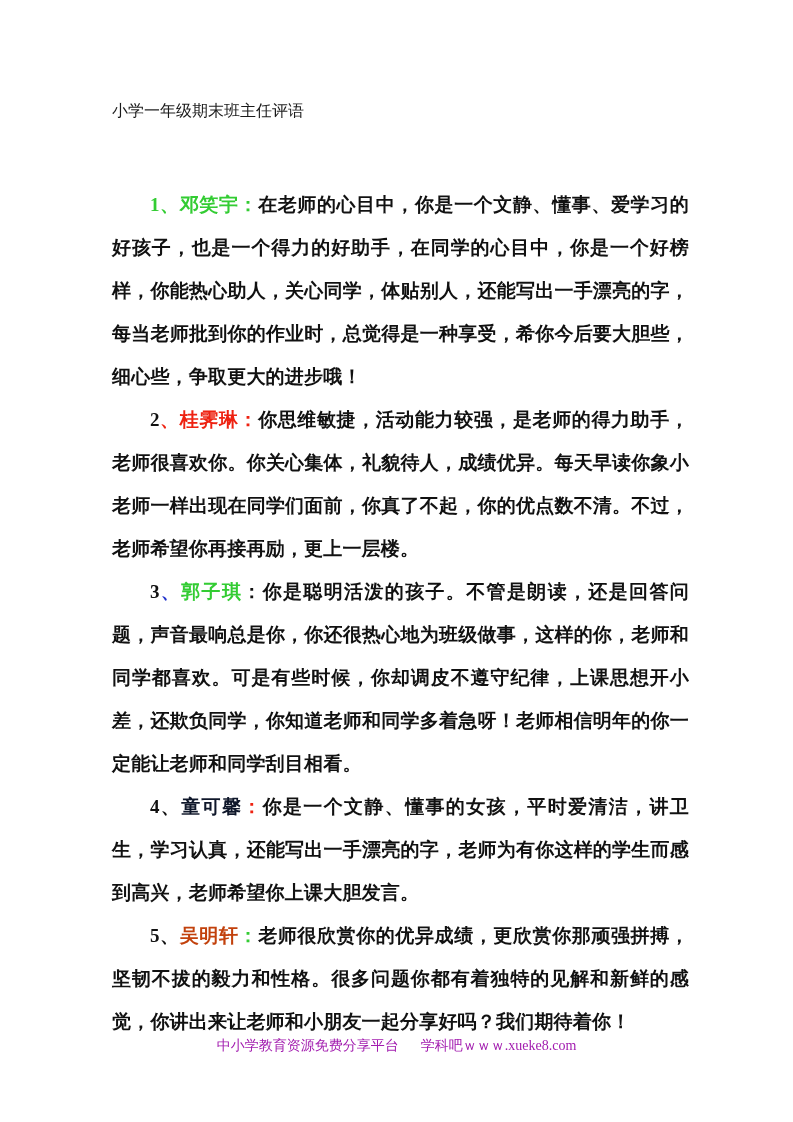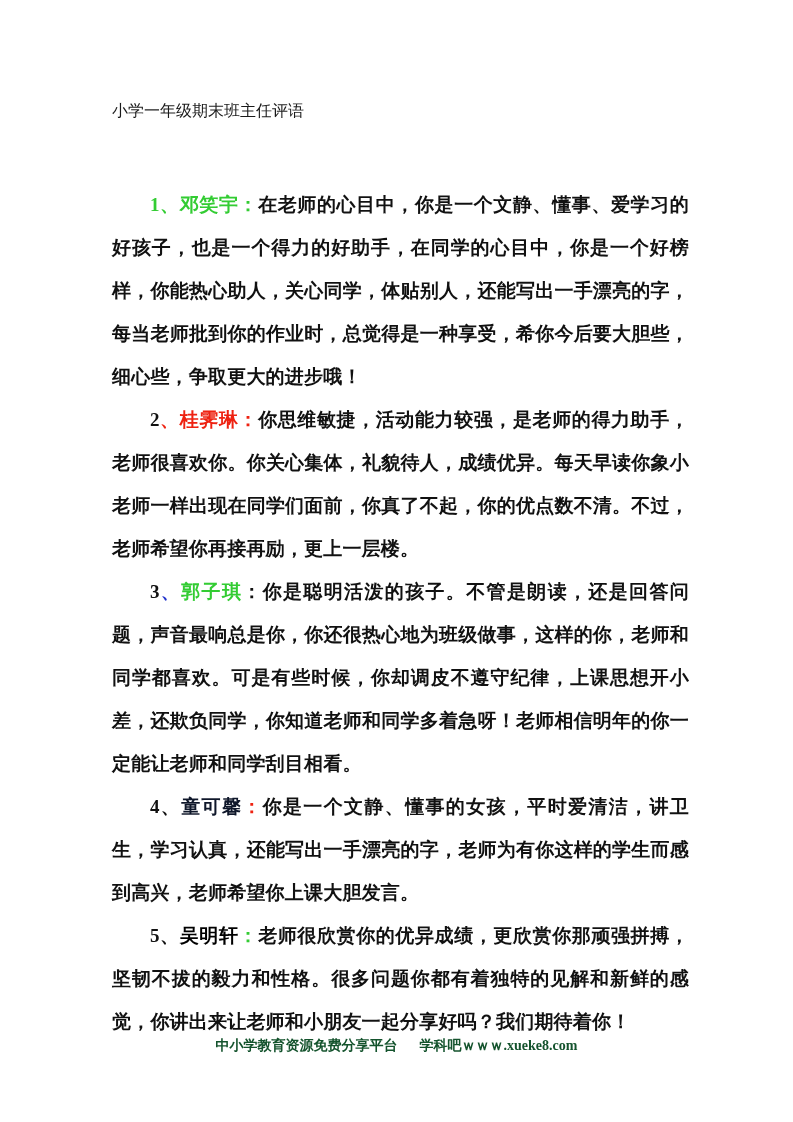--- a/index.html
+++ b/index.html
@@ -38,22 +38,22 @@
     text-indent: 2em;
     letter-spacing: 0.2px;
   }
   .page-footer {
     position: absolute;
     left: 0;
     right: 0;
     top: 1036px;
     text-align: center;
     font-size: 14px;
-    font-weight: 700;
-    color: #14532d;
+    font-weight: 400;
+    color: #a21caf;
     line-height: 20px;
   }
   .page-footer .site {
     margin-left: 22px;
   }
 </style>
 </head>
 <body>
 
 <div class="page">
@@ -62,20 +62,20 @@
 
   <div class="comment-list">
   <p class="comment"><span class="num" style="color: rgb(51, 204, 51);">1</span><span class="sep" style="color: rgb(51, 204, 51);">、</span><span class="name" style="color: rgb(51, 204, 51);">邓笑宇</span><span class="colon" style="color: rgb(51, 204, 51);">：</span><span class="body" style="color: rgb(17, 17, 17);">在老师的心目中，你是一个文静、懂事、爱学习的好孩子，也是一个得力的好助手，在同学的心目中，你是一个好榜样，你能热心助人，关心同学，体贴别人，还能写出一手漂亮的字，每当老师批到你的作业时，总觉得是一种享受，希你今后要大胆些，细心些，争取更大的进步哦！</span></p>
 
   <p class="comment"><span class="num" style="color: rgb(17, 17, 17);">2</span><span class="sep" style="color: rgb(238, 34, 17);">、</span><span class="name" style="color: rgb(238, 34, 17);">桂霁琳</span><span class="colon" style="color: rgb(238, 34, 17);">：</span><span class="body" style="color: rgb(17, 17, 17);">你思维敏捷，活动能力较强，是老师的得力助手，老师很喜欢你。你关心集体，礼貌待人，成绩优异。每天早读你象小老师一样出现在同学们面前，你真了不起，你的优点数不清。不过，老师希望你再接再励，更上一层楼。</span></p>
 
   <p class="comment"><span class="num" style="color: rgb(17, 17, 17);">3</span><span class="sep" style="color: rgb(34, 51, 204);">、</span><span class="name" style="color: rgb(51, 204, 51);">郭子琪</span><span class="colon" style="color: rgb(17, 17, 17);">：</span><span class="body" style="color: rgb(17, 17, 17);">你是聪明活泼的孩子。不管是朗读，还是回答问题，声音最响总是你，你还很热心地为班级做事，这样的你，老师和同学都喜欢。可是有些时候，你却调皮不遵守纪律，上课思想开小差，还欺负同学，你知道老师和同学多着急呀！老师相信明年的你一定能让老师和同学刮目相看。</span></p>
 
   <p class="comment"><span class="num" style="color: rgb(17, 17, 17);">4</span><span class="sep" style="color: rgb(17, 17, 17);">、</span><span class="name" style="color: #0f172a;">童可馨</span><span class="colon" style="color: rgb(238, 34, 17);">：</span><span class="body" style="color: rgb(17, 17, 17);">你是一个文静、懂事的女孩，平时爱清洁，讲卫生，学习认真，还能写出一手漂亮的字，老师为有你这样的学生而感到高兴，老师希望你上课大胆发言。</span></p>
 
-  <p class="comment"><span class="num" style="color: rgb(17, 17, 17);">5</span><span class="sep" style="color: rgb(17, 17, 17);">、</span><span class="name" style="color: #000000;">吴明轩</span><span class="colon" style="color: rgb(51, 204, 51);">：</span><span class="body" style="color: rgb(17, 17, 17);">老师很欣赏你的优异成绩，更欣赏你那顽强拼搏，坚韧不拔的毅力和性格。很多问题你都有着独特的见解和新鲜的感觉，你讲出来让老师和小朋友一起分享好吗？我们期待着你！</span></p>
+  <p class="comment"><span class="num" style="color: rgb(17, 17, 17);">5</span><span class="sep" style="color: rgb(17, 17, 17);">、</span><span class="name" style="color: #c2410c;">吴明轩</span><span class="colon" style="color: rgb(51, 204, 51);">：</span><span class="body" style="color: rgb(17, 17, 17);">老师很欣赏你的优异成绩，更欣赏你那顽强拼搏，坚韧不拔的毅力和性格。很多问题你都有着独特的见解和新鲜的感觉，你讲出来让老师和小朋友一起分享好吗？我们期待着你！</span></p>
 </div>
 
   <div class="page-footer">
     <span class="platform">中小学教育资源免费分享平台</span><span class="site">学科吧ｗｗｗ.xueke8.com</span>
   </div>
 
 </div>
 
 </body></html>

